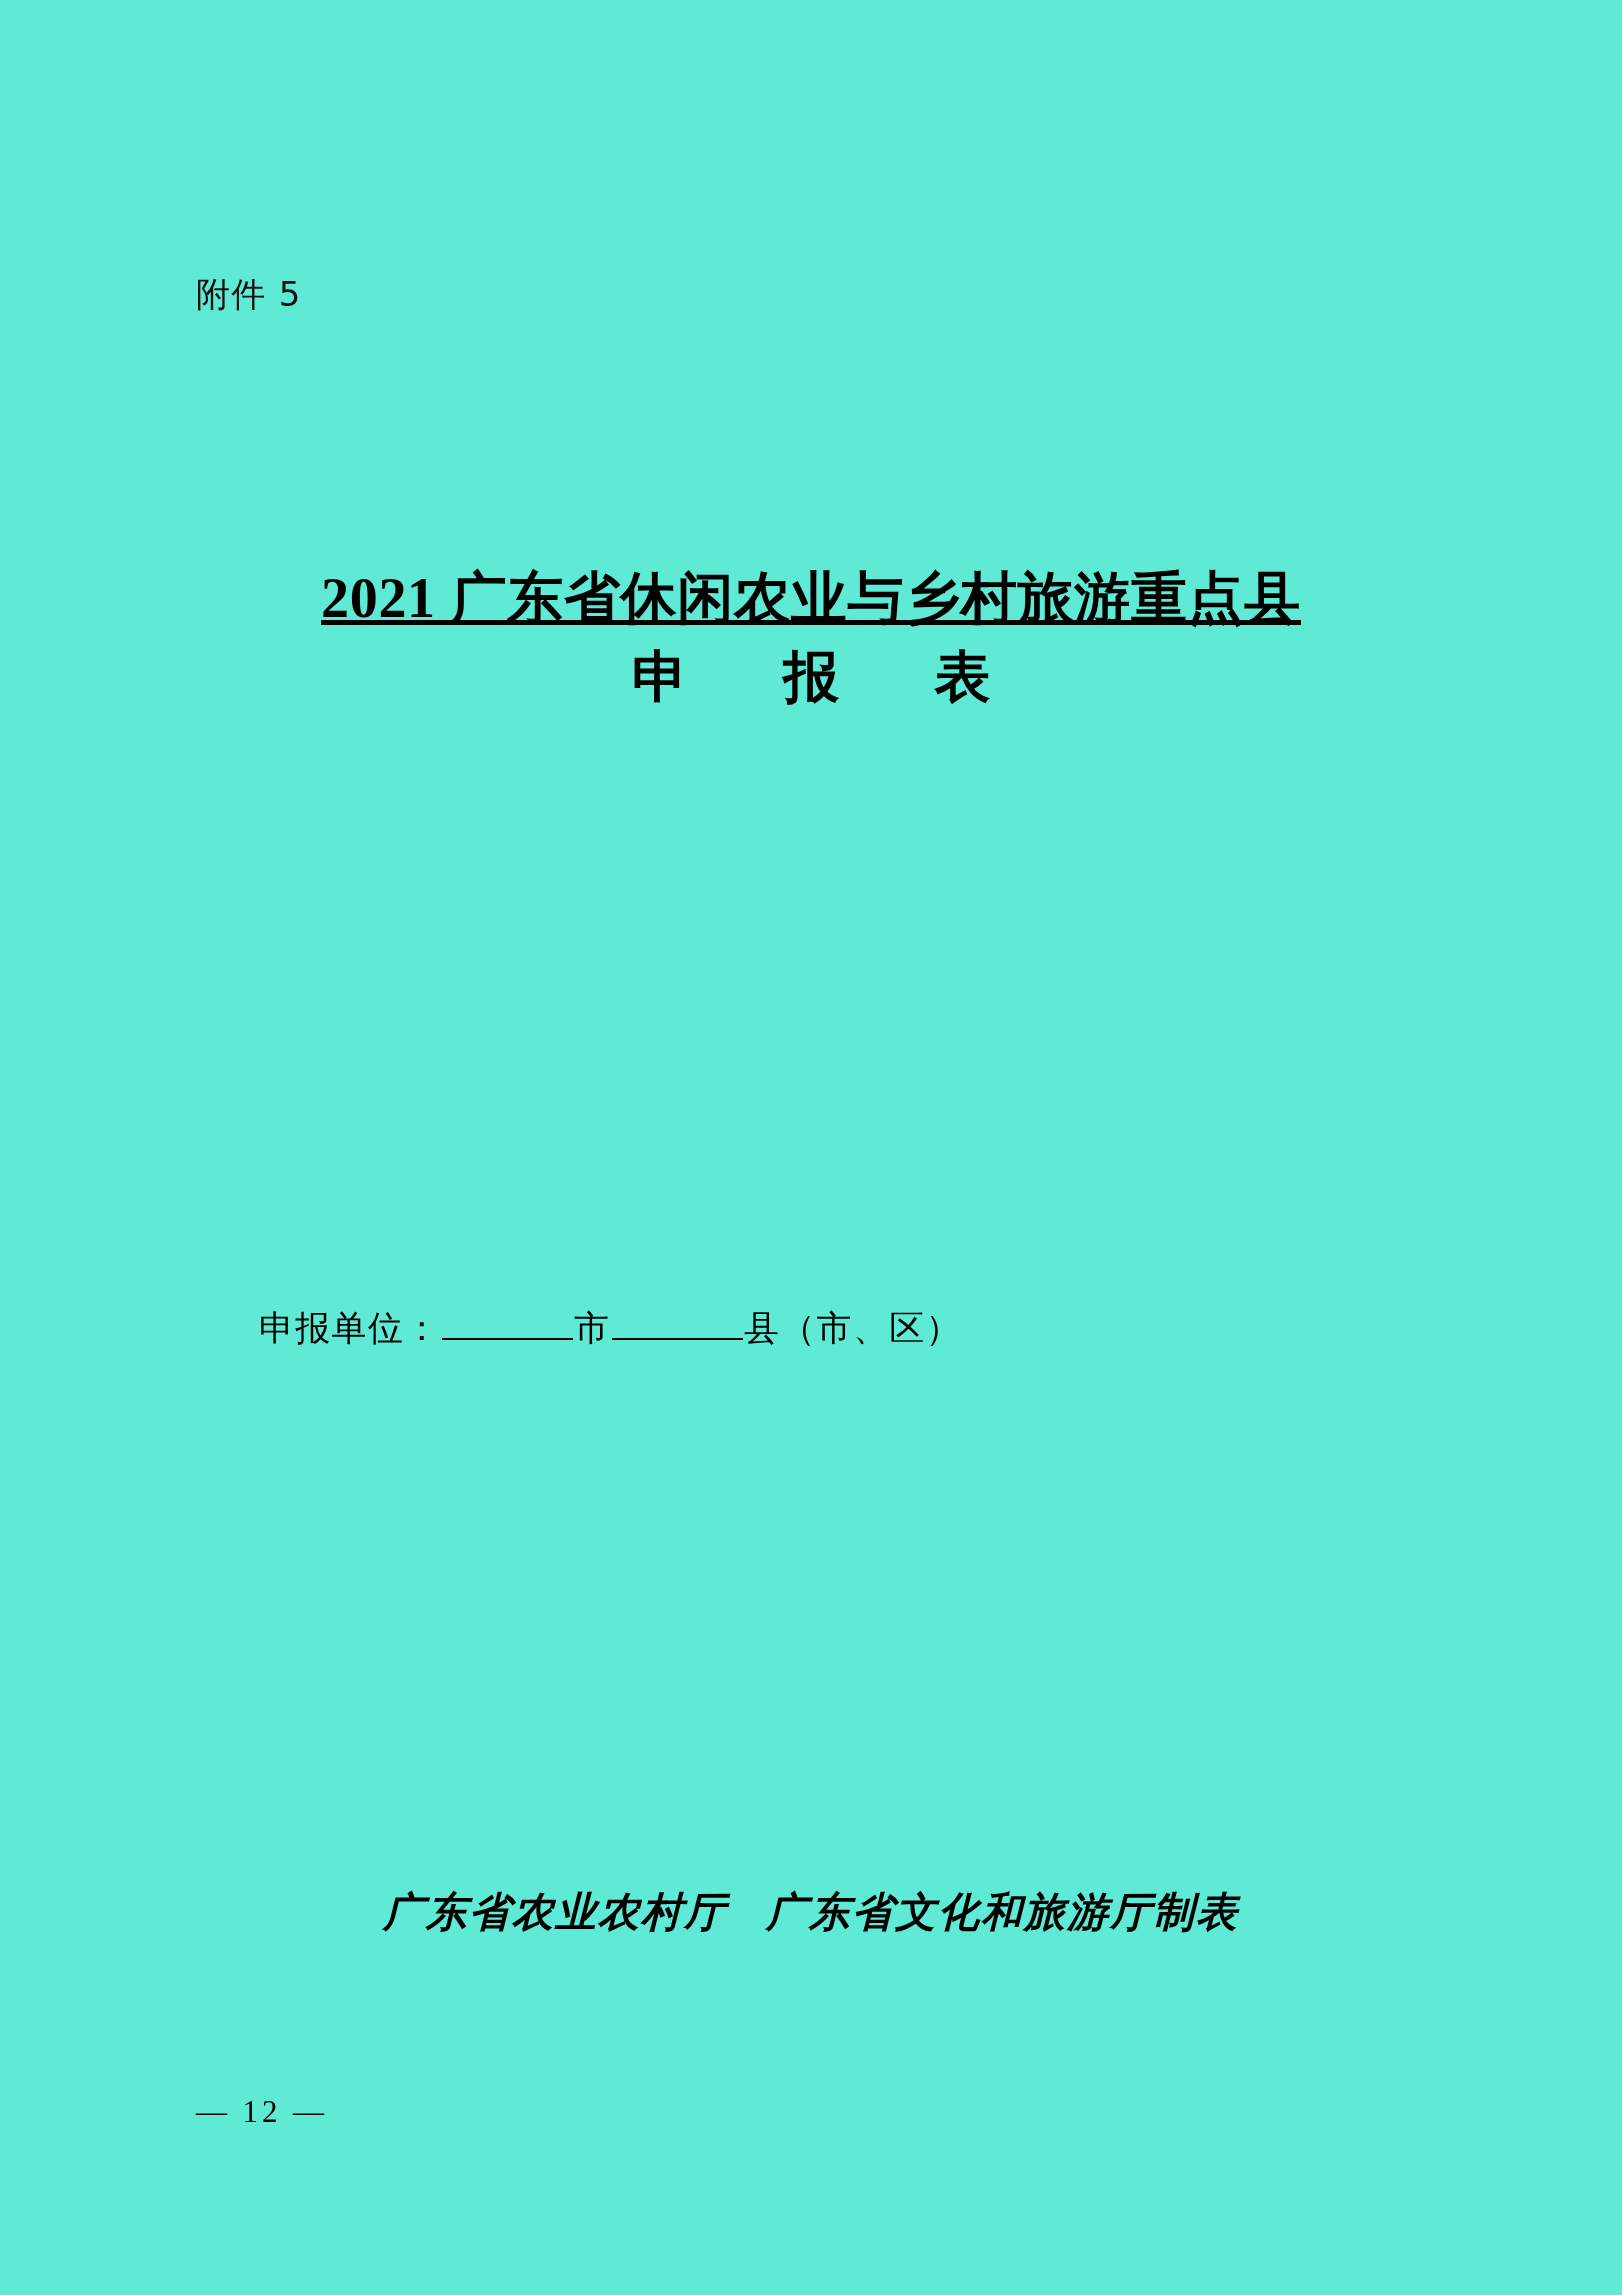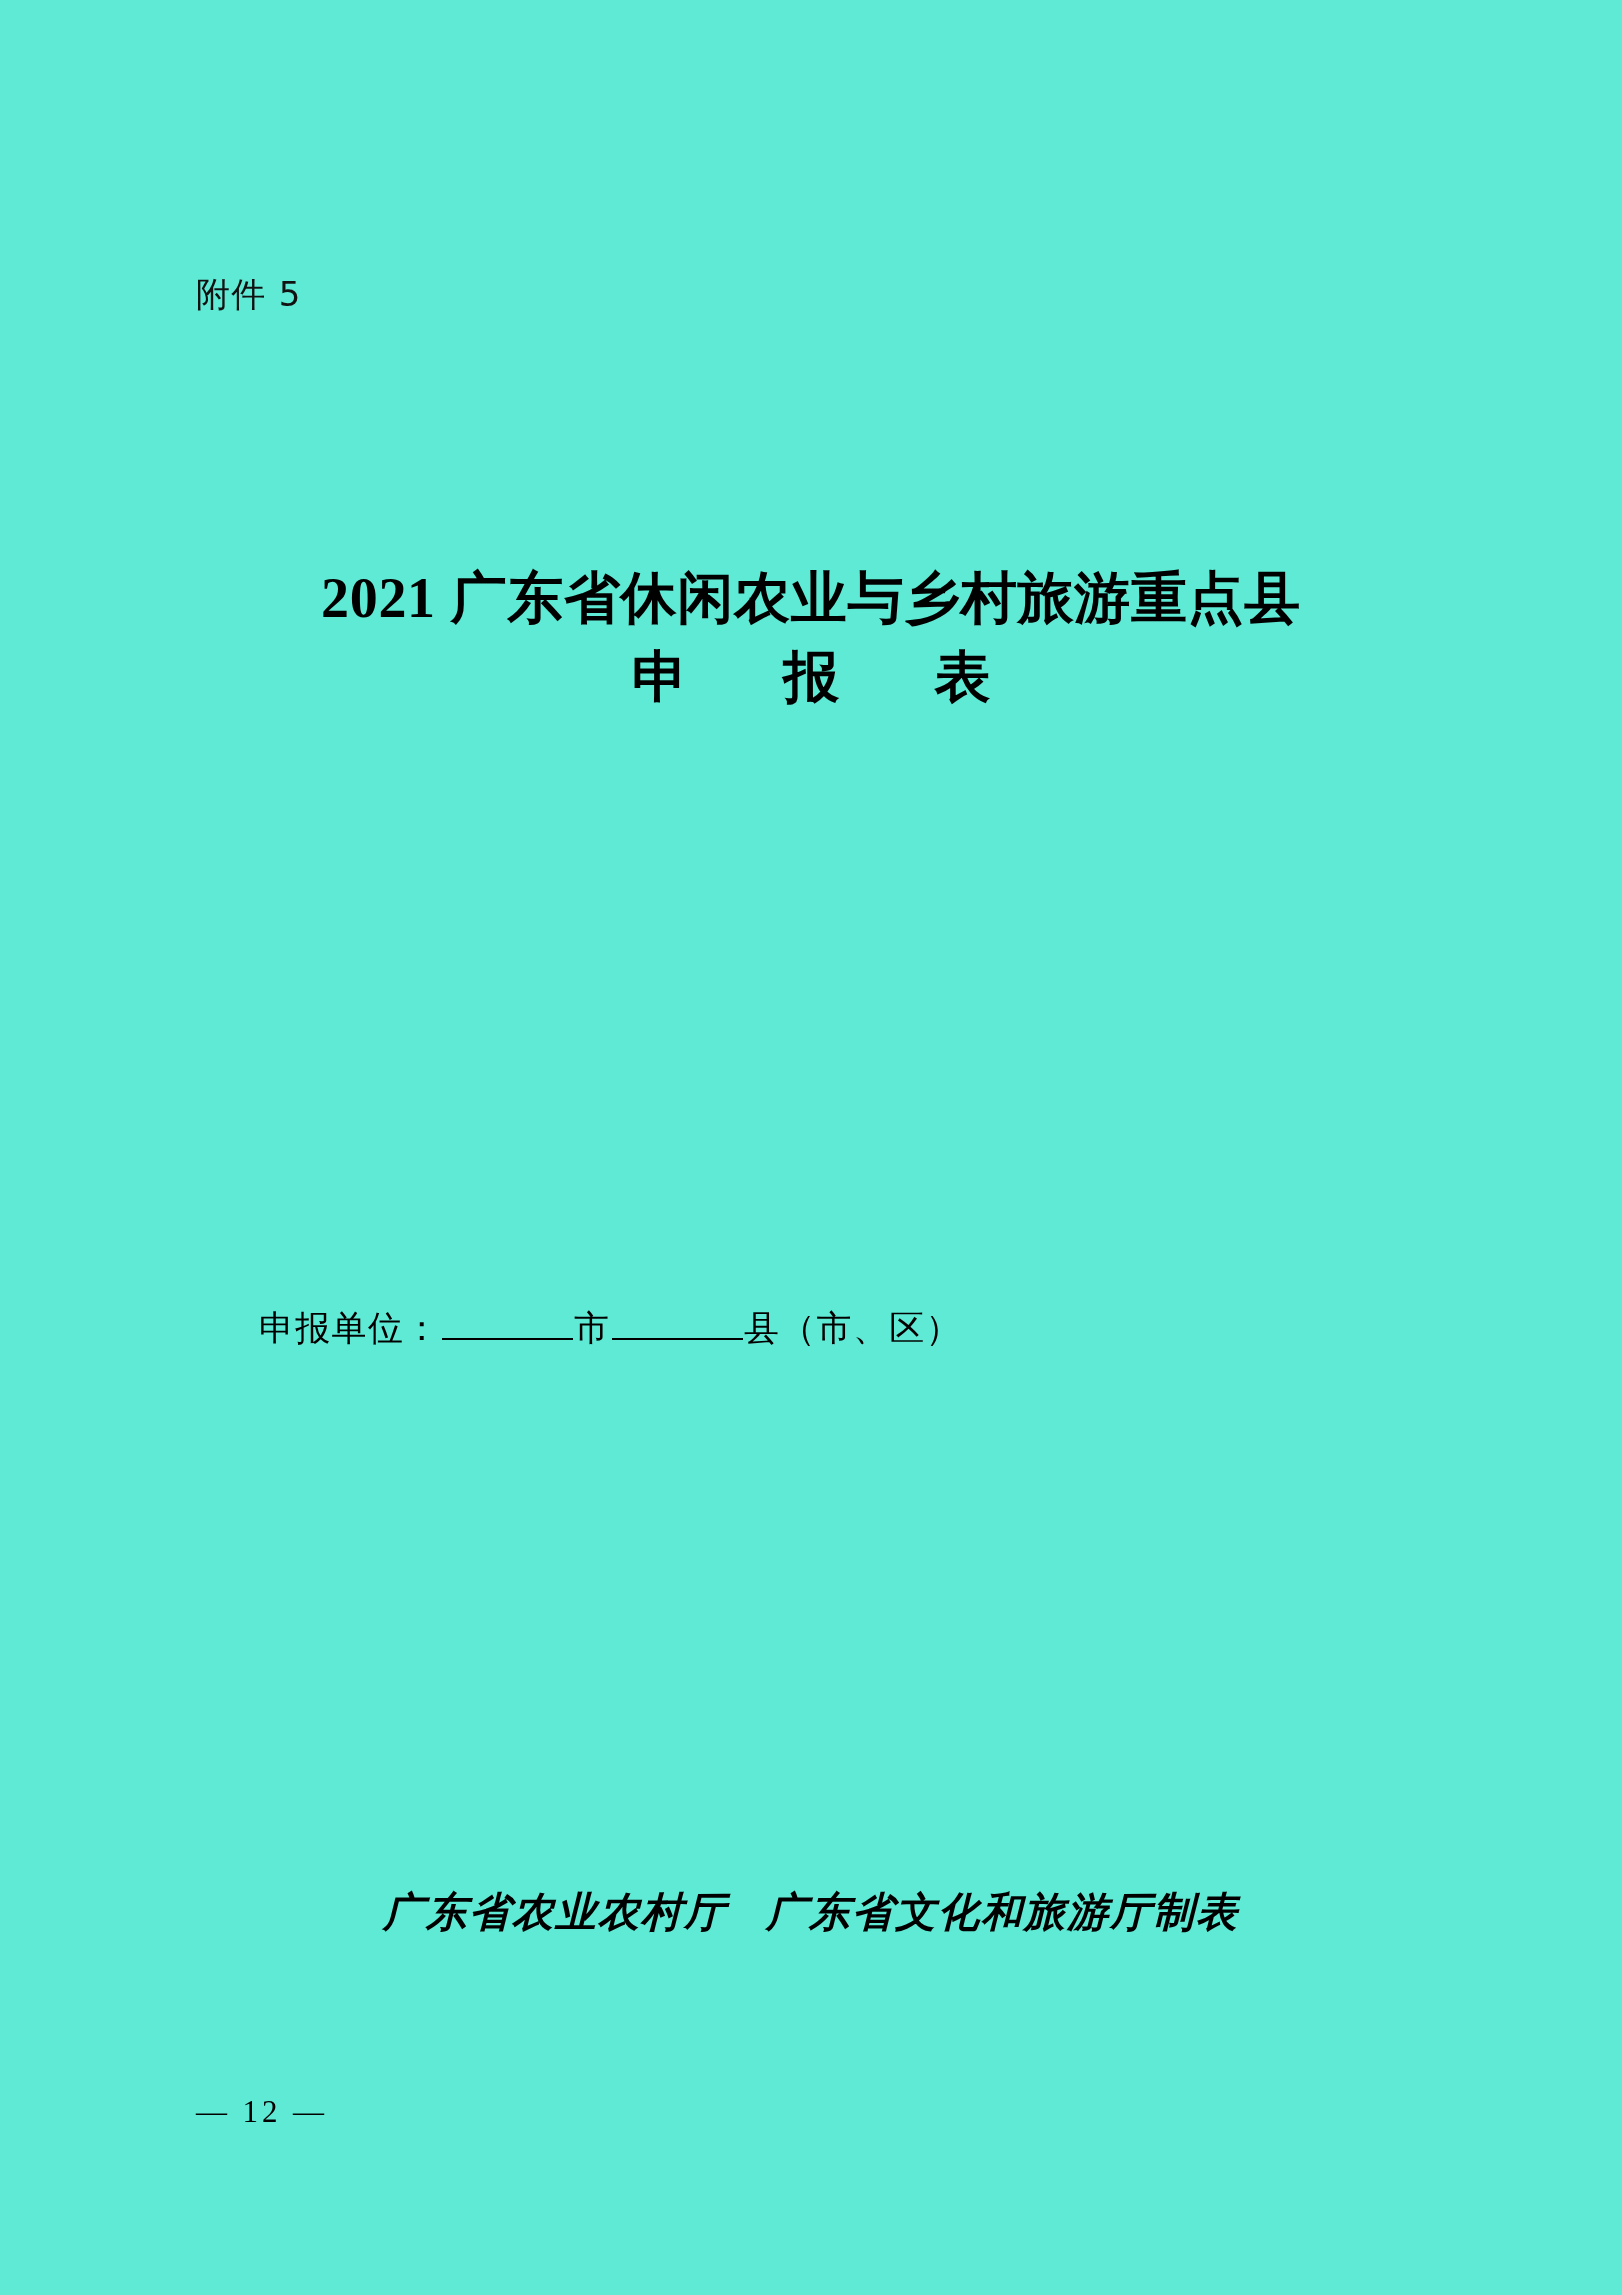--- a/index.html
+++ b/index.html
@@ -45,20 +45,21 @@
     text-align: center;
   }
   .title-line1 {
     font-family: "Liberation Serif", "DejaVu Serif", serif;
     font-weight: bold;
     font-size: 56px;
     letter-spacing: 0.7px;
     line-height: 1.25;
     color: #000000;
     white-space: nowrap;
+    text-decoration: underline;
   }
   .title-line2 {
     font-family: "Liberation Serif", "DejaVu Serif", serif;
     font-weight: bold;
     font-size: 56px;
     letter-spacing: 19.6px;
     line-height: 1.25;
     margin-top: 9.2px;
     color: #000000;
     white-space: nowrap;

